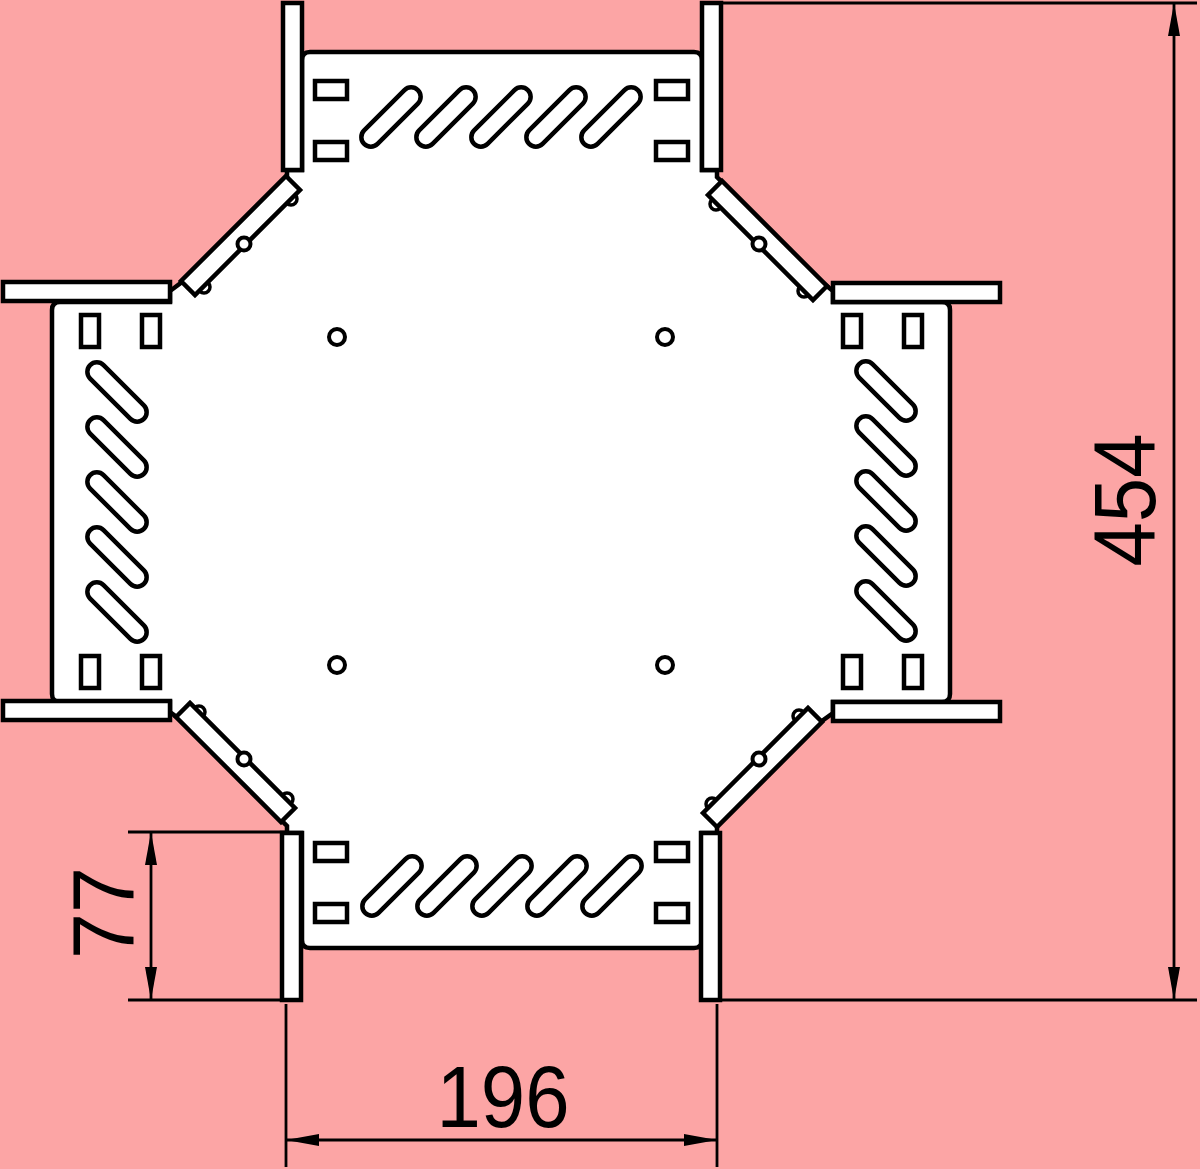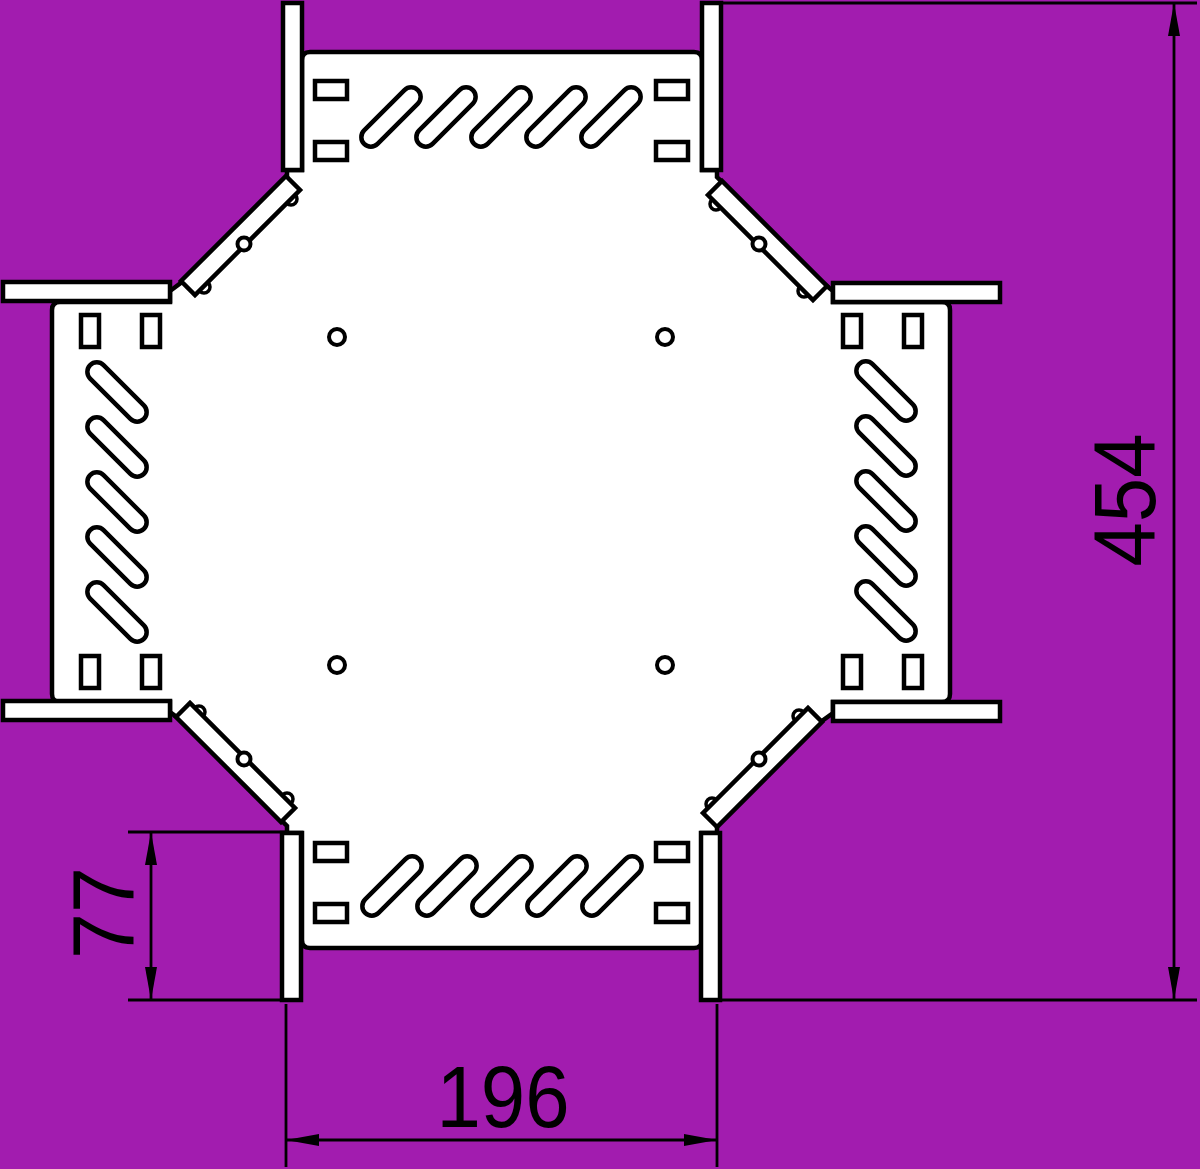--- a/index.html
+++ b/index.html
@@ -1,16 +1,16 @@
 <!DOCTYPE html>
 <html><head>
 <meta charset="utf-8">
 <style>
   html,body{margin:0;padding:0;background:#ffffff;}
-  #stage{position:relative;width:1200px;height:1169px;background:#a21caf;overflow:hidden;}
+  #stage{position:relative;width:1200px;height:1169px;background:#fca5a5;overflow:hidden;}
   svg{display:block;}
   .dim-label{
     font-family:"Liberation Sans", sans-serif;
     font-size:88px;
     fill:#000000;
     stroke:none;
   }
 </style>
 </head>
 <body>

